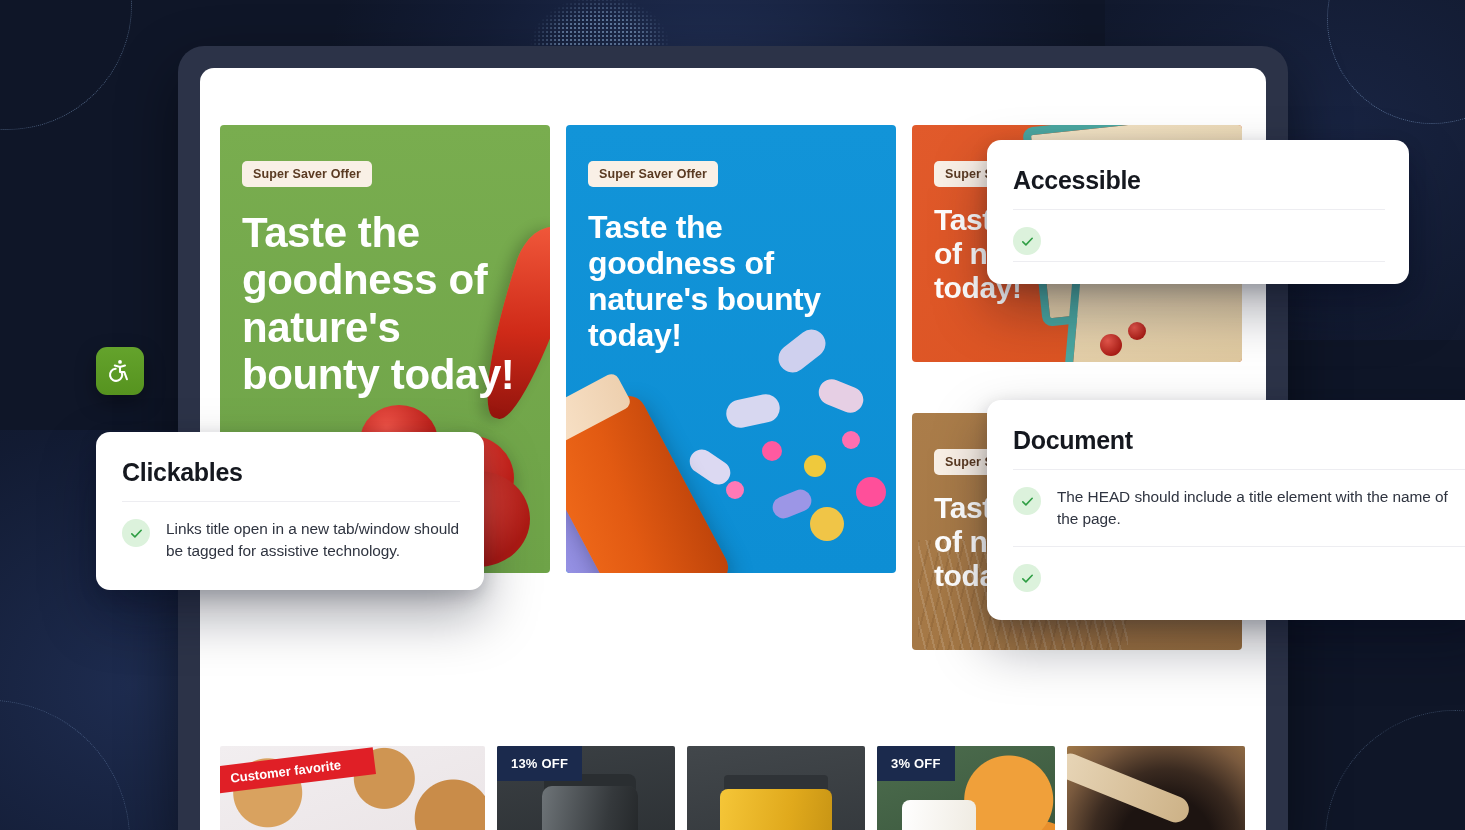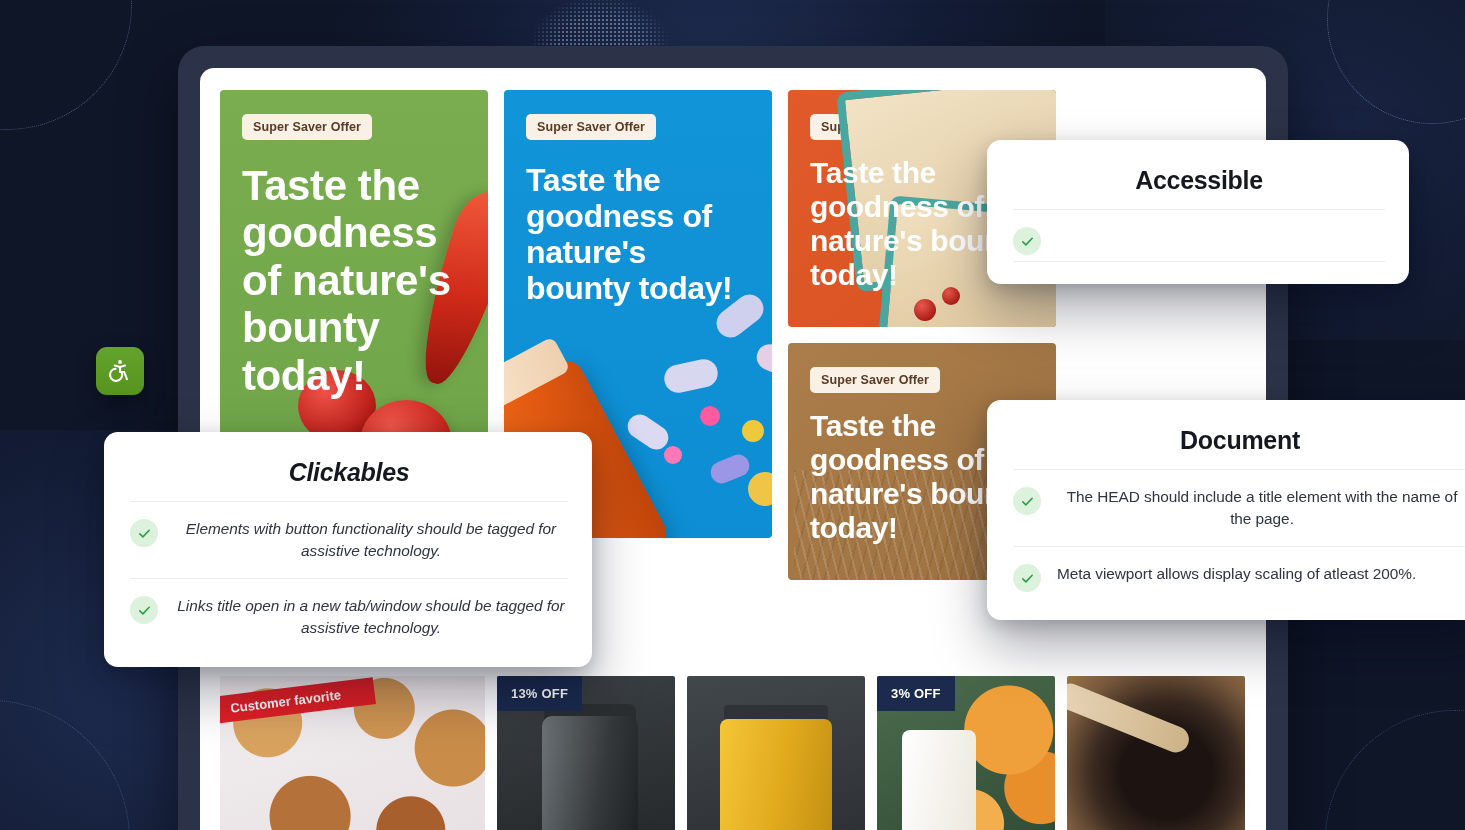--- a/index.html
+++ b/index.html
@@ -85,26 +85,27 @@
     padding: 22px 20px 0 20px;
   }
 
   
   .banner-row {
     display: flex;
     gap: 16px;
   }
   .banner {
     position: relative;
-    width: 268px;
+    width: 330px;
     height: 448px;
     border-radius: 4px;
     overflow: hidden;
     flex: none;
-    padding: 24px 22px;
+    padding: 36px 22px;
+    margin-top: 35px;
   }
   .banner-col {
     display: flex;
     flex-direction: column;
     gap: 16px;
     flex: none;
   }
   .banner-col .banner { height: 237px; }
 
   .bn-green  { background: linear-gradient(180deg,#79ad4f 0%,#6ea348 100%); }
@@ -288,23 +289,22 @@
   }
 
   
   .report-card {
     position: absolute;
     background: #ffffff;
     border-radius: 14px;
     box-shadow: 0 26px 54px rgba(5,10,25,.34), 0 6px 18px rgba(5,10,25,.18);
     z-index: 40;
     padding: 26px 24px 22px 26px;
-    text-align: center;
-  }
-  .rc-clickables { left: 104px; top: 432px; width: 488px; font-style: italic; }
+  }
+  .rc-clickables { left: 96px; top: 432px; width: 388px; }
   .rc-accessible { left: 987px; top: 140px; width: 422px; }
   .rc-document   { left: 987px; top: 400px; width: 504px; }
 
   .rc-title {
     font-size: 25px;
     font-weight: 700;
     color: #15181f;
     letter-spacing: -.3px;
     padding-bottom: 14px;
   }
@@ -461,28 +461,20 @@
 
   <div class="report-card rc-clickables">
     <div class="rc-title">Clickables</div>
     <ul class="rc-list">
       <li class="rc-item">
         <span class="rc-check">
           <svg width="15" height="15" viewBox="0 0 16 16">
               <path d="M3 8.4 L6.3 11.6 L13 4.6" stroke="#2f9e44" stroke-width="1.7" fill="none" stroke-linecap="round" stroke-linejoin="round"></path>
             </svg>
         </span>
-        <span class="rc-text">Elements with button functionality should be tagged for assistive technology.</span>
-      </li>
-      <li class="rc-item">
-        <span class="rc-check">
-          <svg width="15" height="15" viewBox="0 0 16 16">
-              <path d="M3 8.4 L6.3 11.6 L13 4.6" stroke="#2f9e44" stroke-width="1.7" fill="none" stroke-linecap="round" stroke-linejoin="round"></path>
-            </svg>
-        </span>
         <span class="rc-text">Links title open in a new tab/window should be tagged for assistive technology.</span>
       </li>
     </ul>
   </div>
 
   <div class="report-card rc-accessible">
     <div class="rc-title">Accessible</div>
     <ul class="rc-list">
       <li class="rc-item">
         <span class="rc-check">
@@ -505,18 +497,17 @@
             </svg>
         </span>
         <span class="rc-text">The HEAD should include a title element with the name of the page.</span>
       </li>
       <li class="rc-item">
         <span class="rc-check">
           <svg width="15" height="15" viewBox="0 0 16 16">
               <path d="M3 8.4 L6.3 11.6 L13 4.6" stroke="#2f9e44" stroke-width="1.7" fill="none" stroke-linecap="round" stroke-linejoin="round"></path>
             </svg>
         </span>
-        <span class="rc-text">Meta viewport allows display scaling of atleast 200%.</span>
       </li>
     </ul>
   </div>
 
 </div>
 
 </body></html>

